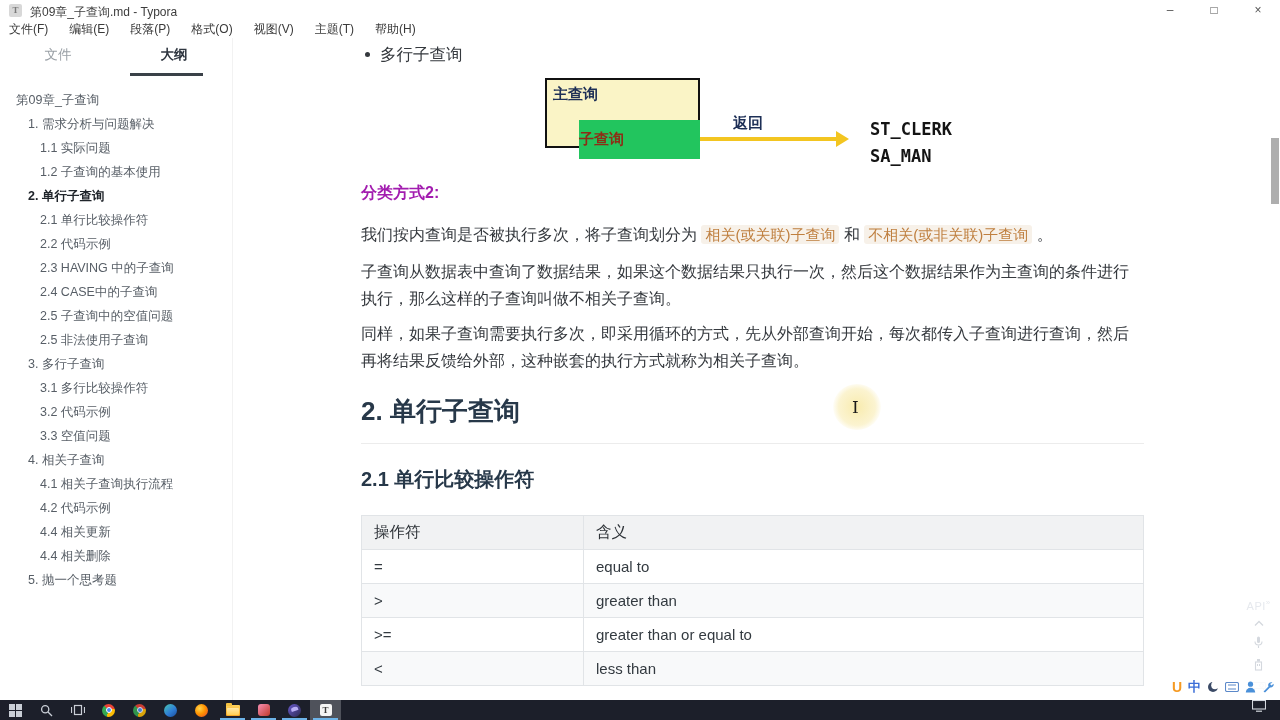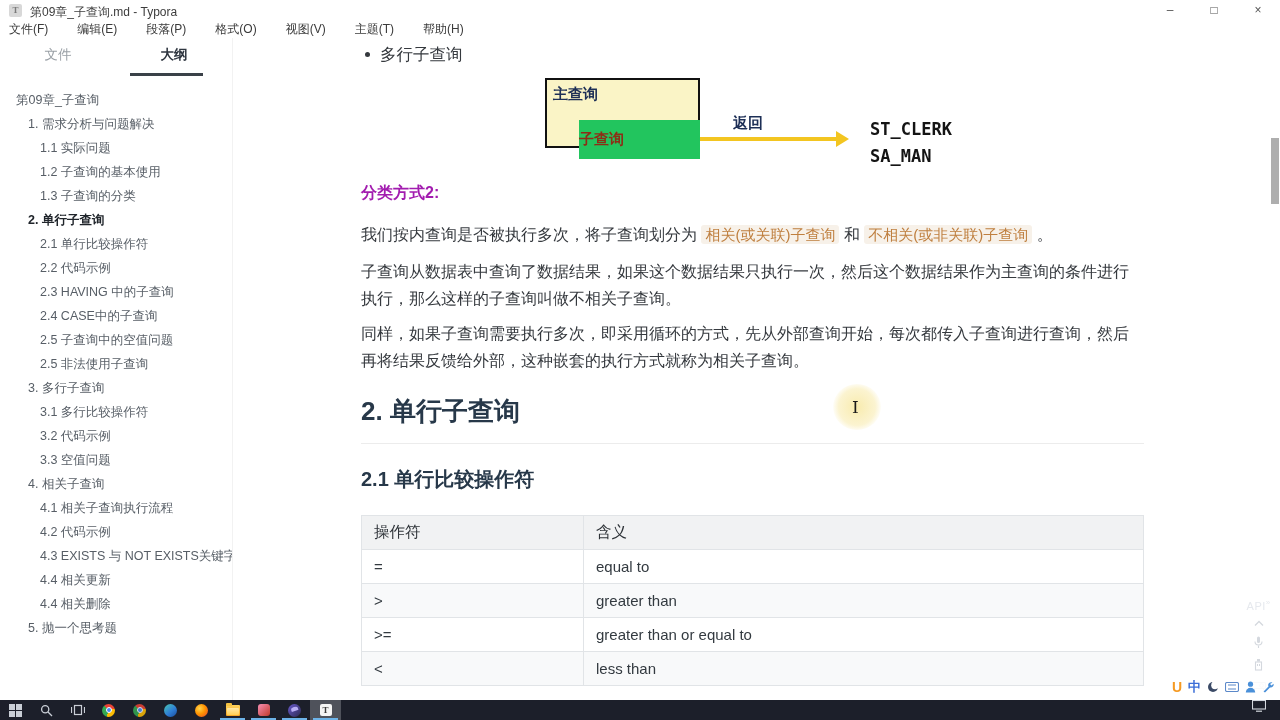--- a/index.html
+++ b/index.html
@@ -8,21 +8,21 @@
 
   
   .titlebar { position:absolute; top:0; left:0; width:1280px; height:20px; background:#fff; }
   .app-logo { position:absolute; left:9px; top:4px; width:13px; height:13px; background:#d8d8d8; border-radius:2px;
               font:bold 9px/13px "Liberation Serif", serif; color:#7a7a7a; text-align:center; }
   .win-title { position:absolute; left:30px; top:4px; font-size:12px; color:#3c3c3c; }
   .win-controls { position:absolute; right:0; top:0; height:20px; display:flex; }
   .win-btn { width:44px; height:20px; display:flex; align-items:center; justify-content:center; color:#555; font-size:12px; }
 
   
-  .menubar { position:absolute; top:20px; left:0; width:1280px; height:18px; display:flex; gap:29px; padding-left:9px; align-items:center; }
+  .menubar { position:absolute; top:20px; left:0; width:1280px; height:18px; display:flex; gap:21px; padding-left:9px; align-items:center; }
   .menu-item { font-size:12px; color:#3a3a3a; }
 
   
   .sidebar { position:absolute; top:38px; left:0; width:233px; height:662px; background:#fff; border-right:1px solid #f2f2f2; }
   .side-tabs { position:relative; height:38px; display:flex; }
   .side-tab { flex:1; text-align:center; font-size:13.5px; line-height:34px; color:#9aa0a6; }
   .side-tab.active { color:#2f3640; font-weight:bold; }
   .tab-underline { position:absolute; left:130px; top:35px; width:73px; height:3px; background:#3a4148; }
   .outline { padding-top:12px; }
   .outline-item { height:24px; line-height:24px; font-size:12.5px; color:#575e66; white-space:nowrap; overflow:hidden; cursor:pointer; }
@@ -131,36 +131,34 @@
   <div class="side-tabs">
     <div class="side-tab">文件</div>
     <div class="side-tab active">大纲</div>
     <div class="tab-underline"></div>
   </div>
   <div class="outline">
       <div class="outline-item lvl0">第09章_子查询</div>
       <div class="outline-item lvl1">1. 需求分析与问题解决</div>
       <div class="outline-item lvl2">1.1 实际问题</div>
       <div class="outline-item lvl2">1.2 子查询的基本使用</div>
-      <div class="outline-item lvl2">1.3 子查询的分类</div>
       <div class="outline-item lvl1 active">2. 单行子查询</div>
       <div class="outline-item lvl2">2.1 单行比较操作符</div>
       <div class="outline-item lvl2">2.2 代码示例</div>
       <div class="outline-item lvl2">2.3 HAVING 中的子查询</div>
       <div class="outline-item lvl2">2.4 CASE中的子查询</div>
       <div class="outline-item lvl2">2.5 子查询中的空值问题</div>
       <div class="outline-item lvl2">2.5 非法使用子查询</div>
       <div class="outline-item lvl1">3. 多行子查询</div>
       <div class="outline-item lvl2">3.1 多行比较操作符</div>
       <div class="outline-item lvl2">3.2 代码示例</div>
       <div class="outline-item lvl2">3.3 空值问题</div>
       <div class="outline-item lvl1">4. 相关子查询</div>
       <div class="outline-item lvl2">4.1 相关子查询执行流程</div>
       <div class="outline-item lvl2">4.2 代码示例</div>
-      <div class="outline-item lvl2">4.3 EXISTS 与 NOT EXISTS关键字</div>
       <div class="outline-item lvl2">4.4 相关更新</div>
       <div class="outline-item lvl2">4.4 相关删除</div>
       <div class="outline-item lvl1">5. 抛一个思考题</div>
     </div>
 </div>
 
 <div class="content">
   <div class="doc-abs bullet-line">多行子查询</div>
 
   <div class="diagram">

